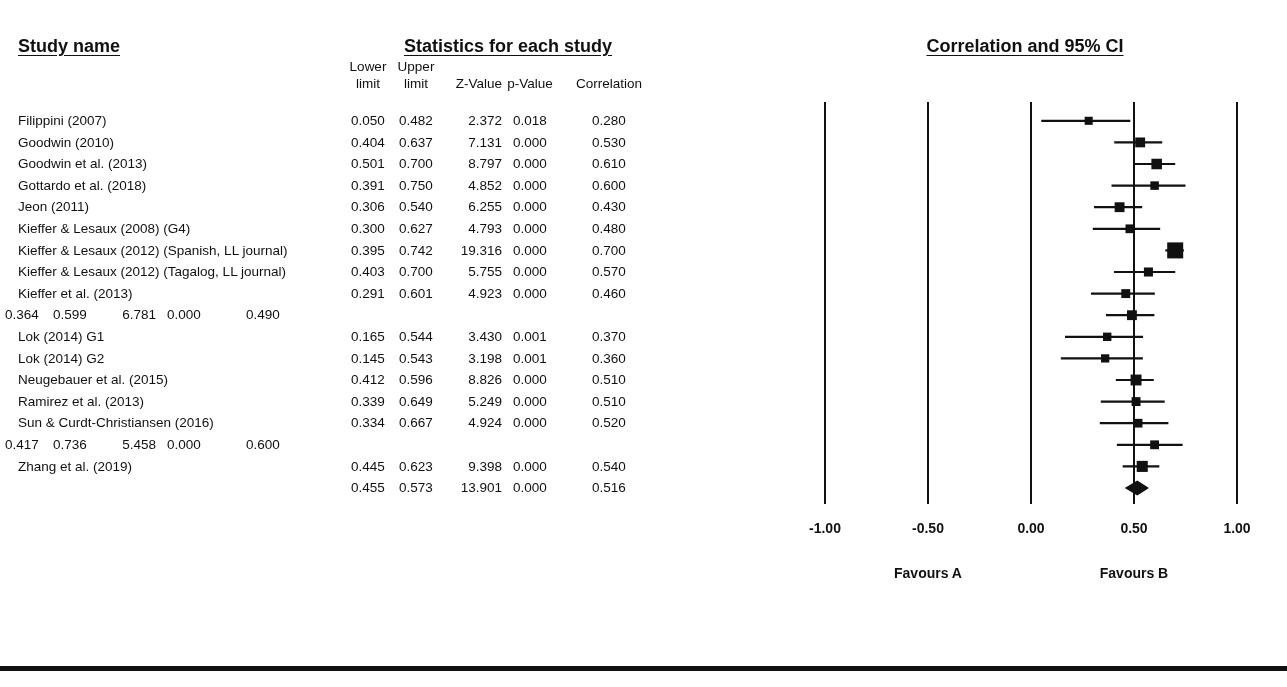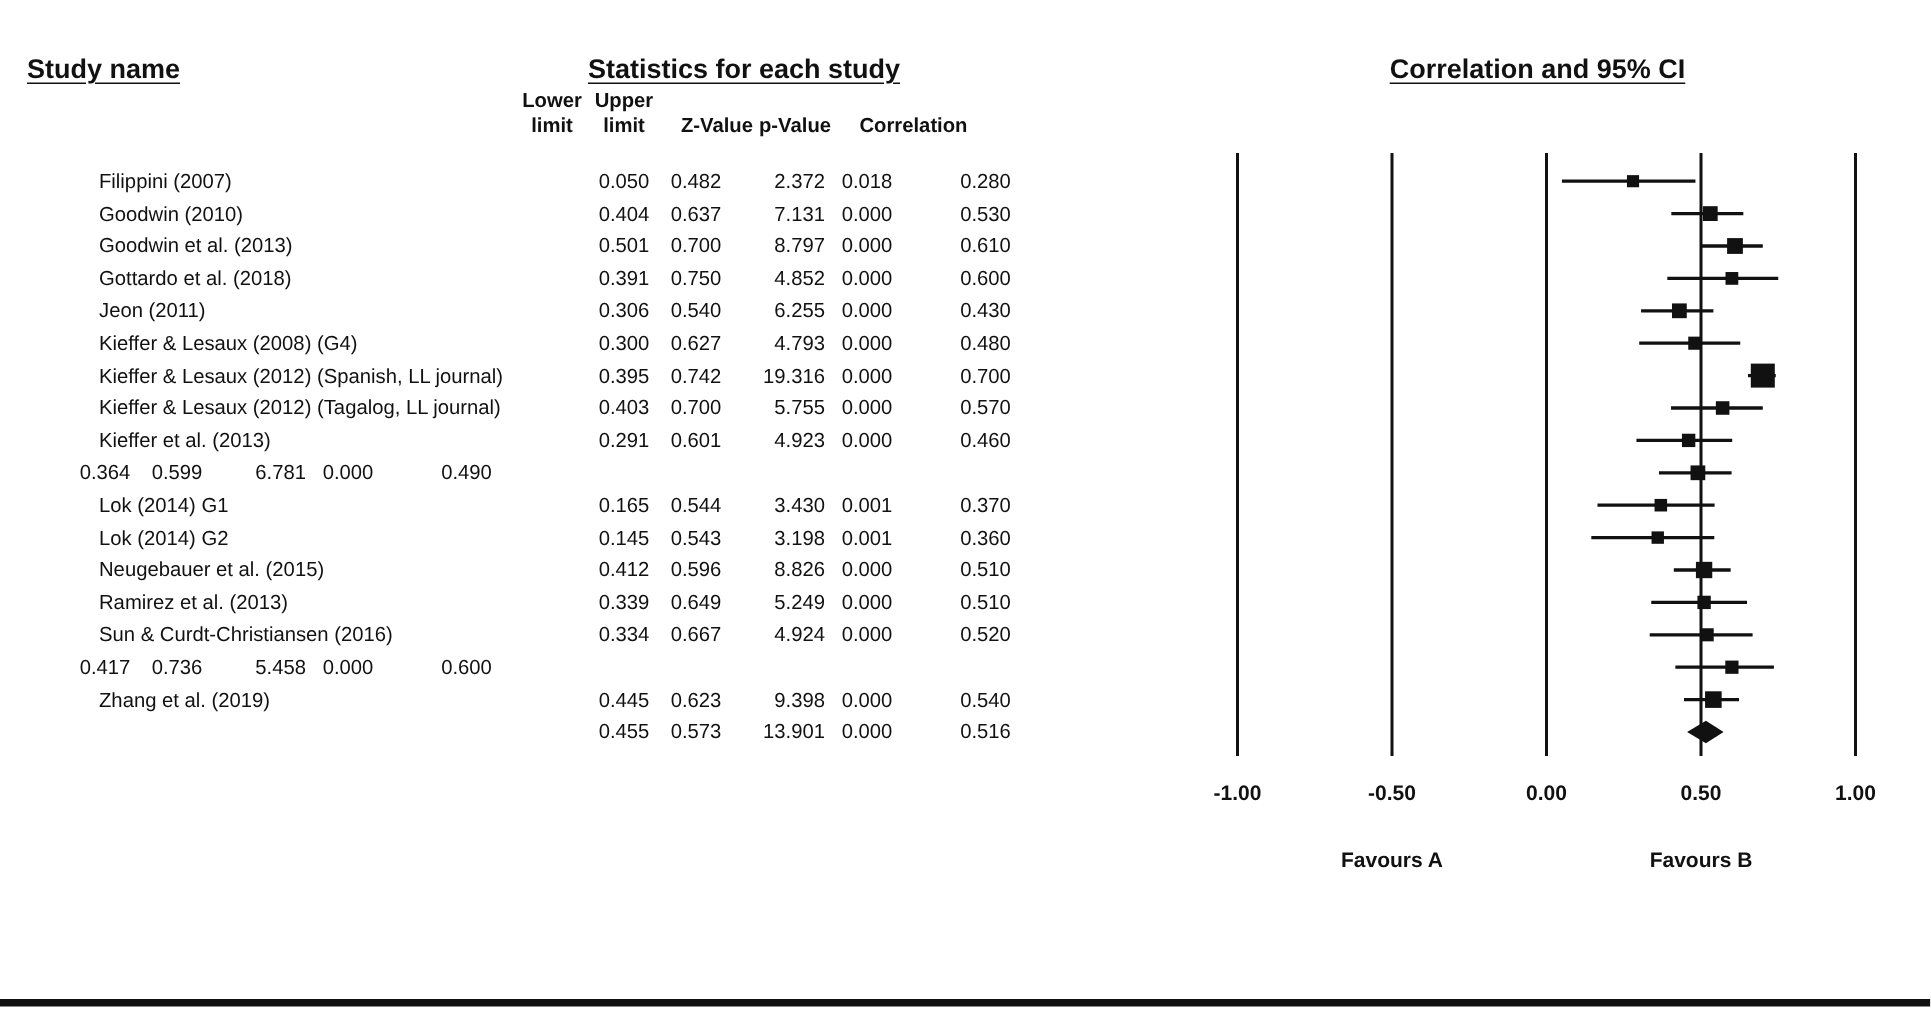--- a/index.html
+++ b/index.html
@@ -5,29 +5,29 @@
   html,body { margin:0; padding:0; background:#ffffff; }
   .page {
     position:relative; width:1287px; height:687px; background:#ffffff;
     font-family:"Liberation Sans", sans-serif; color:#111; overflow:hidden;
   }
   .hdr {
     position:absolute; top:20px; font-size:18px; font-weight:bold;
     text-decoration:underline; text-underline-offset:3px;margin-top:16px;
   }
   .hdr-study { left:18px; }
-  .hdr-stats { left:346px; width:300px; text-align:center; }
+  .hdr-stats { left:358px; width:300px; text-align:center; }
   .hdr-plot  { left:860px; width:330px; text-align:center; }
   .colheads {
     position:absolute; left:0; top:58px; display:flex; align-items:flex-end;
-    font-weight:bold; font-size:13.5px; line-height:17px;
+    font-weight:normal; font-size:13.5px; line-height:17px;
   }
   .colheads .cell { overflow:visible; }
   .rows { position:absolute; left:0; top:110px; }
-  .trow { display:flex; height:21.6px; line-height:21.6px; font-size:13.5px;padding-left:48px; }
+  .trow { display:flex; height:21.6px; line-height:21.6px; font-size:13.5px; }
   .cell { overflow:hidden; white-space:nowrap; }
   .ch   { white-space:pre-line; text-align:center; }
   .c-name  { width:346px; padding-left:18px; box-sizing:border-box; text-align:left; }
   .c-lower { width:44px; text-align:center; }
   .c-upper { width:44px; margin-left:4px; text-align:center; }
   .c-z     { width:56px; margin-left:8px; text-align:right; }
   .c-p     { width:48px; margin-left:4px; text-align:center; }
   .c-corr  { width:78px; margin-left:16px; text-align:center; }
   svg.plot { position:absolute; left:782px; top:96px; }
   svg text { font-family:"Liberation Sans", sans-serif; fill:#111; }

